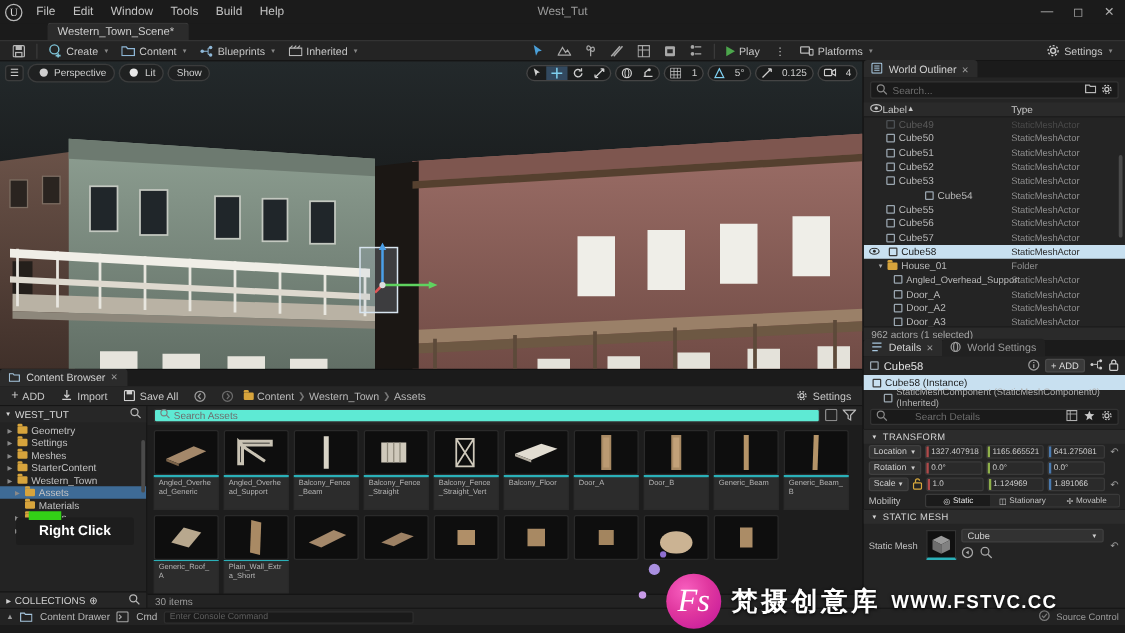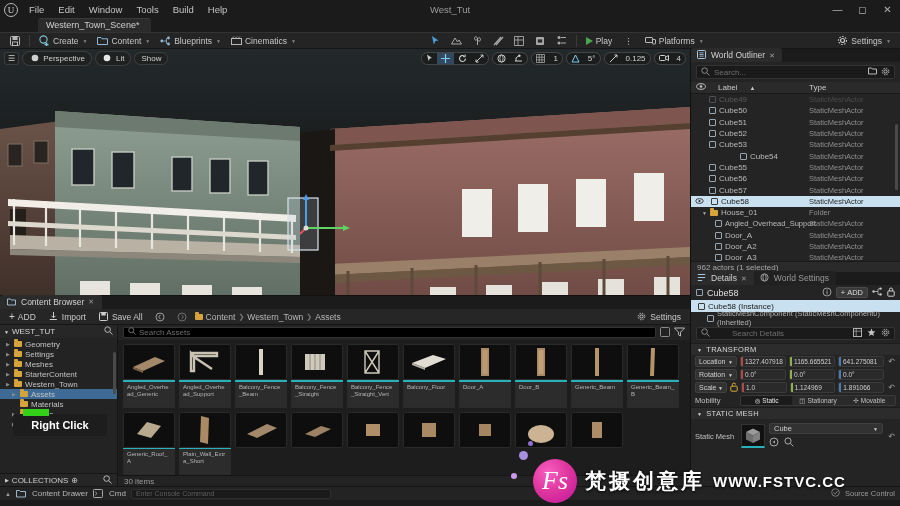--- a/index.html
+++ b/index.html
@@ -115,21 +115,21 @@
   .tr .arw { font-size:5px; color:#8a8a8a; width:5px; }
   .folder {
     width:8px;height:6px;background:#d7a43c;border-radius:1px; position:relative; flex:none;
   }
   .folder:before{content:"";position:absolute;top:-2px;left:0;width:4px;height:2px;background:#d7a43c;border-radius:1px 1px 0 0;}
   .tr.sel { background: #3e6b96; }
   .collections { height:13px; background:#262626; border-top:1px solid #151515; display:flex; align-items:center; justify-content:space-between; padding:0 5px; font-size:8px; color:#cfcfcf;}
   .cb-assets { flex:1; display:flex; flex-direction:column; min-width:0; background:#1d1d1d;}
   .assets-top { height:15px; display:flex; align-items:center; gap:4px; padding:0 5px; background:#232323; }
   .searchbox {
-    flex:1; height:11px; background:#000000; border:1px solid #333; border-radius:2px;
+    flex:1; height:11px; background:#5eead4; border:1px solid #333; border-radius:2px;
     display:flex; align-items:flex-end; gap:3px; padding:0 4px; font-size:8px; color:#6e6e6e;
   }
   .asset-grid { flex:1; display:flex; gap:4px; padding:4px 5px 0 5px; overflow:hidden; flex-wrap:wrap; align-content:flex-start;}
   .tile { width:52px; }
   .tile .thumb {
     width:52px; height:36px; background:#0e0e0e; border:1px solid #2a2a2a; border-radius:2px;
     display:flex; align-items:center; justify-content:center; overflow:hidden;
   }
   .tile .bar { height:1.5px; background:#2ab0b8; }
   .tile .nm {
@@ -144,21 +144,21 @@
     background:#2b2b2b; padding:1px 7px 2px 5px; font-size:8.5px; color:#d2d2d2;
     display:flex; align-items:flex-end; gap:4px; border-top-left-radius:3px;border-top-right-radius:3px;
   }
   .panel-tab.inactive { background:#212121; color:#9a9a9a; }
   .wo { height: 210px; display:flex; flex-direction:column; background:#242424; }
   .wo-search {
     height:14px; margin:3px 5px; background:#1a1a1a; border:1px solid #333; border-radius:2px;
     display:flex; align-items:center; gap:4px; padding:0 4px; font-size:8px; color:#6e6e6e;
   }
   .wo-hdr { height:12px; background:#2a2a2a; display:flex; align-items:center; font-size:8px; color:#c8c8c8; border-bottom:1px solid #1a1a1a;}
-  .wo-hdr .c1 { width:118px; display:flex; align-items:center; gap:12px; padding-left:5px;}
+  .wo-hdr .c1 { width:118px; display:flex; align-items:center; gap:0; padding-left:5px;}
   .wo-rows { flex:1; overflow:hidden; position:relative;}
   .wo-row { display:flex; align-items:center; height:11.3px; font-size:8px; color:#b9b9b9; }
   .wo-row .lbl { width:118px; display:flex; align-items:center; gap:3px; }
   .wo-row .typ { color:#8e8e8e; font-size:7.5px; }
   .wo-row.sel { background:#c8e0f0; color:#1a1a1a; }
   .wo-row.sel .typ { color:#2a2a2a; }
   .mesh-ico {
     width:7px;height:7px;border:1px solid #9aa6b0;border-radius:1px;flex:none;
     transform: rotate(0deg); position:relative;
   }
@@ -302,21 +302,21 @@
     <span>Blueprints</span>
     <span class="caret">▼</span>
   </div>
   <div class="tbtn">
     <span class="ico">
       <svg width="11" height="9" viewBox="0 0 11 9">
           <rect x="0.5" y="2.5" width="10" height="6" fill="none" stroke="#b8b8b8"></rect>
           <path d="M1 2.5L3 0.5M4 2.5L6 0.5M7 2.5L9 0.5" stroke="#b8b8b8" stroke-width=".9"></path>
         </svg>
     </span>
-    <span>Cinematics</span>
+    <span>Inherited</span>
     <span class="caret">▼</span>
   </div>
 
   <div class="spacer"></div>
 
   <div class="tbtn">
     <span class="ico">
       <svg width="11" height="11" viewBox="0 0 11 11">
           <path d="M2 1l6.5 4.5-3 .6L3.8 9.5z" fill="#4a9fd8"></path>
         </svg>

